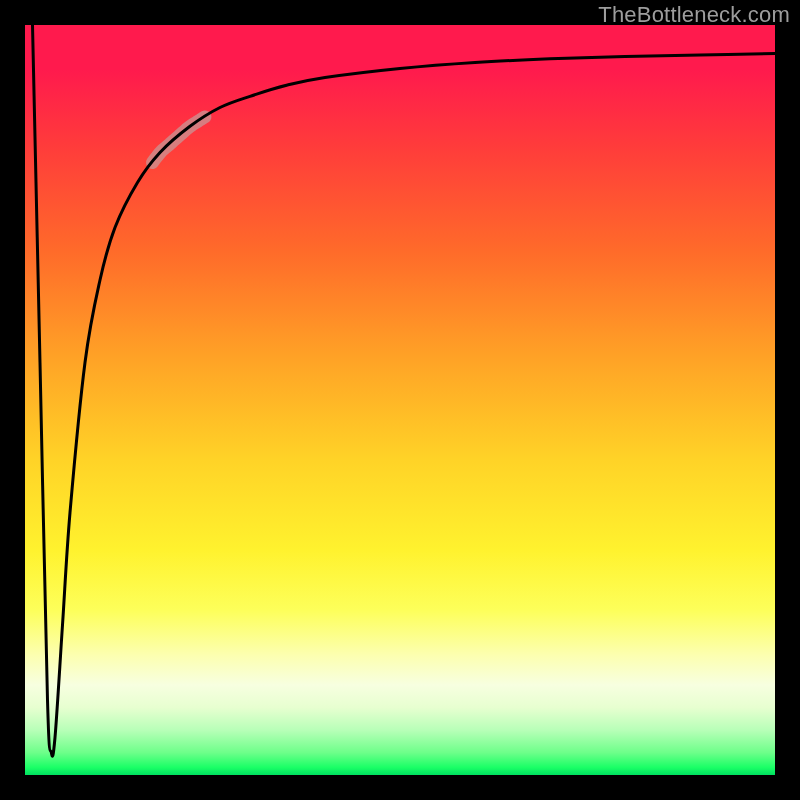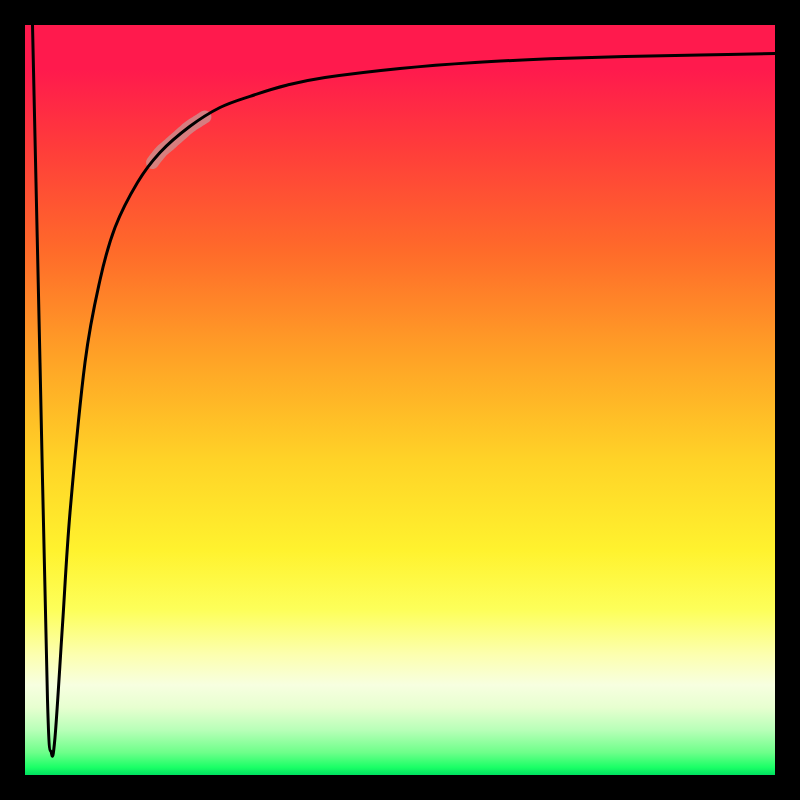--- a/index.html
+++ b/index.html
@@ -76,13 +76,14 @@
 </head>
 <body>
 
 <div class="canvas">
   <div class="plot-area">
     <svg class="curve" viewBox="0 0 750 750" preserveAspectRatio="none">
       <path class="highlight" id="hlpath" d="M 127.5 137.5 C 128.2 136.5, 130.4 133.5, 131.9 131.7 C 133.3 129.8, 134.8 127.9, 136.3 126.4 C 137.7 124.9, 139.2 123.9, 140.6 122.6 C 142.1 121.3, 143.5 120.0, 145.0 118.8 C 146.5 117.5, 147.9 116.2, 149.4 114.9 C 150.8 113.6, 152.3 112.4, 153.8 111.1 C 155.2 109.8, 156.7 108.5, 158.1 107.3 C 159.6 106.0, 161.0 104.6, 162.5 103.4 C 164.0 102.2, 165.4 101.1, 166.9 100.1 C 168.3 99.1, 169.8 98.3, 171.3 97.3 C 172.7 96.4, 174.2 95.5, 175.6 94.6 C 177.1 93.7, 179.3 92.3, 180.0 91.9"></path>
       <path class="mainline" id="mainpath" d="M 7.5 0.0 C 8.8 56.2, 12.5 225.0, 15.0 337.5 C 17.5 450.0, 20.6 610.0, 22.5 675.0 C 24.4 740.0, 25.0 721.3, 26.3 727.5 C 27.5 733.8, 28.1 733.8, 30.0 712.5 C 31.9 691.3, 35.0 637.5, 37.5 600.0 C 40.0 562.5, 41.3 531.3, 45.0 487.5 C 48.8 443.8, 55.0 376.2, 60.0 337.5 C 65.0 298.7, 70.0 277.5, 75.0 255.0 C 80.0 232.5, 83.8 218.8, 90.0 202.5 C 96.3 186.3, 105.0 170.0, 112.5 157.5 C 120.0 145.0, 126.3 136.9, 135.0 127.5 C 143.8 118.1, 155.0 108.8, 165.0 101.3 C 175.0 93.8, 185.0 87.5, 195.0 82.5 C 205.0 77.5, 213.8 75.0, 225.0 71.3 C 236.3 67.5, 250.0 63.1, 262.5 60.0 C 275.0 56.9, 281.3 55.3, 300.0 52.5 C 318.8 49.8, 350.0 46.0, 375.0 43.5 C 400.0 41.0, 425.0 39.1, 450.0 37.5 C 475.0 35.9, 500.0 34.8, 525.0 33.8 C 550.0 32.8, 575.0 32.1, 600.0 31.5 C 625.0 30.9, 650.0 30.5, 675.0 30.0 C 700.0 29.5, 737.5 28.7, 750.0 28.5"></path>
     </svg>
   </div>
+  <div class="watermark">TheBottleneck.com</div>
 </div>
 
 </body></html>

